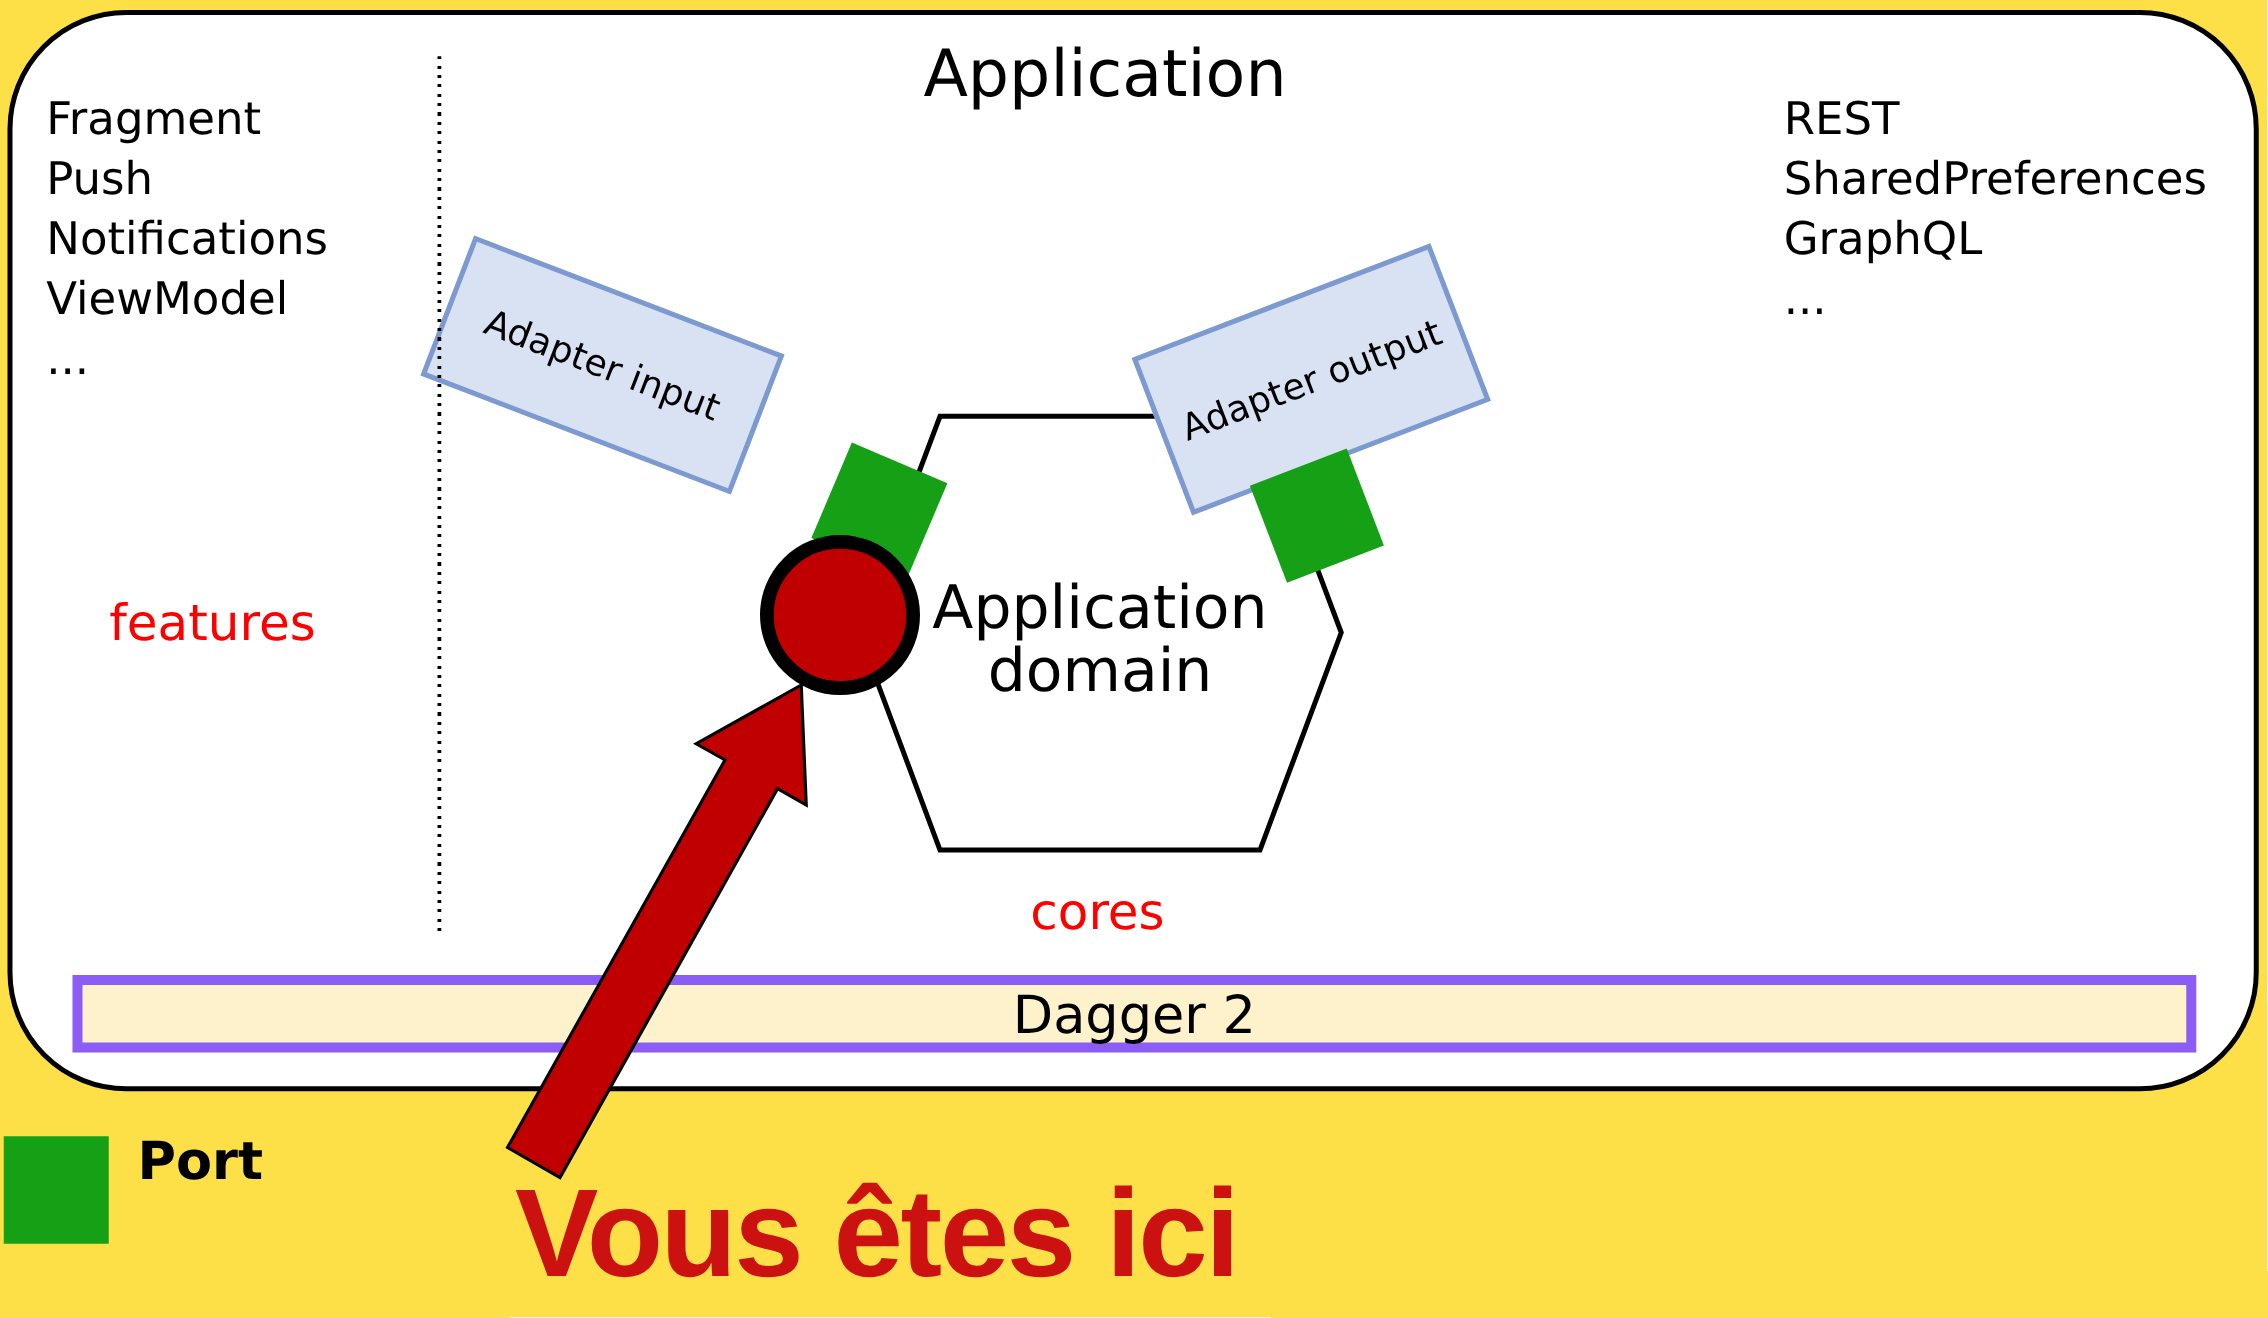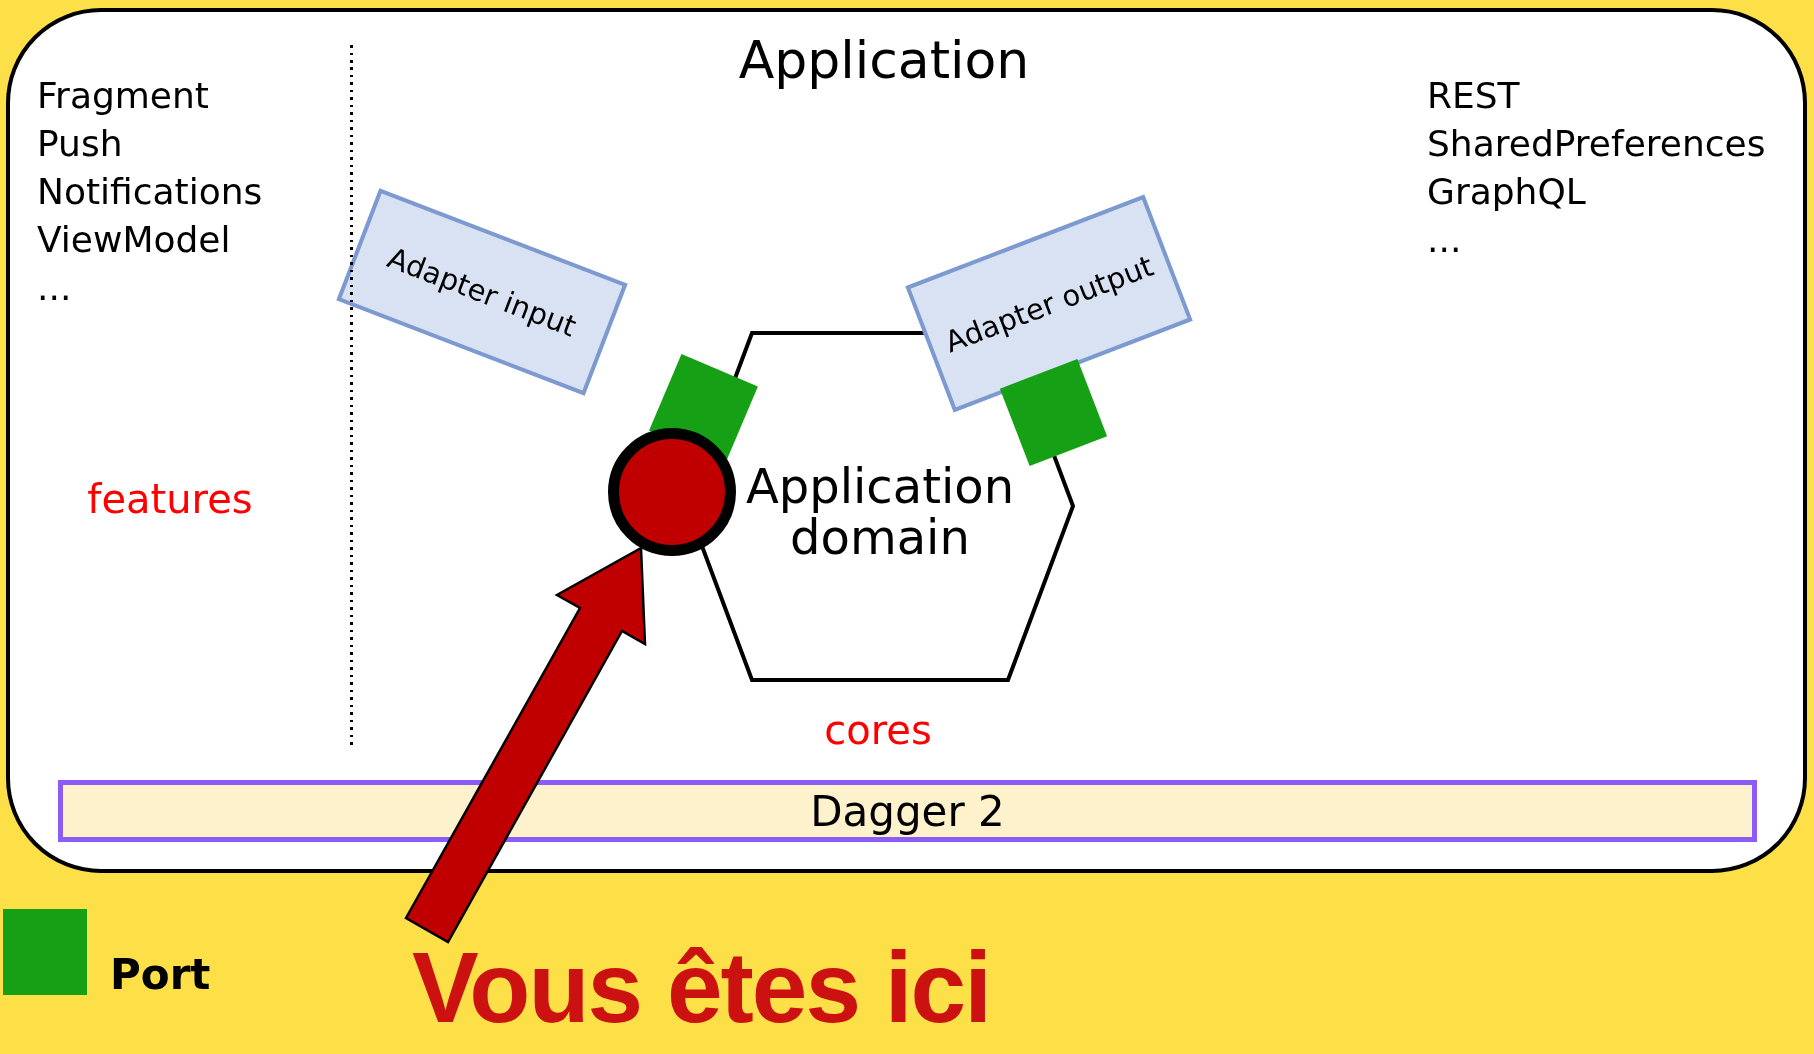--- a/index.html
+++ b/index.html
@@ -61,28 +61,28 @@
 
   
   .marker-circle{
     left:608px;top:428px;width:106px;height:106px;
     background:#C00000;border:11px solid #000;border-radius:50%;z-index:5;
   }
 
   
   .dagger-bar{
     left:58px;top:780px;width:1699px;height:62px;box-sizing:border-box;
-    background:#FDF2CC;border:5px solid #8b5cf6;z-index:2;
+    background:#FDF2CC;border:8px solid #8b5cf6;z-index:2;
     display:flex;align-items:center;justify-content:center;
     font-size:42px;
   }
 
   
   .legend-swatch{left:3px;top:909px;width:84px;height:86px;background:#16A016;z-index:7;}
-  .legend-label{left:110px;top:950px;width:160px;font-size:42px;font-weight:bold;z-index:7;}
+  .legend-label{left:110px;top:904px;width:160px;font-size:42px;font-weight:bold;z-index:7;}
 
   
   .annotation{
     left:290px;top:930px;width:700px;text-align:right;
     font-family:"Liberation Sans", sans-serif;font-weight:bold;
     font-size:100px;letter-spacing:-2px;color:#CC1111;z-index:7;white-space:nowrap;
   }
 </style>
 </head>
 <body>

